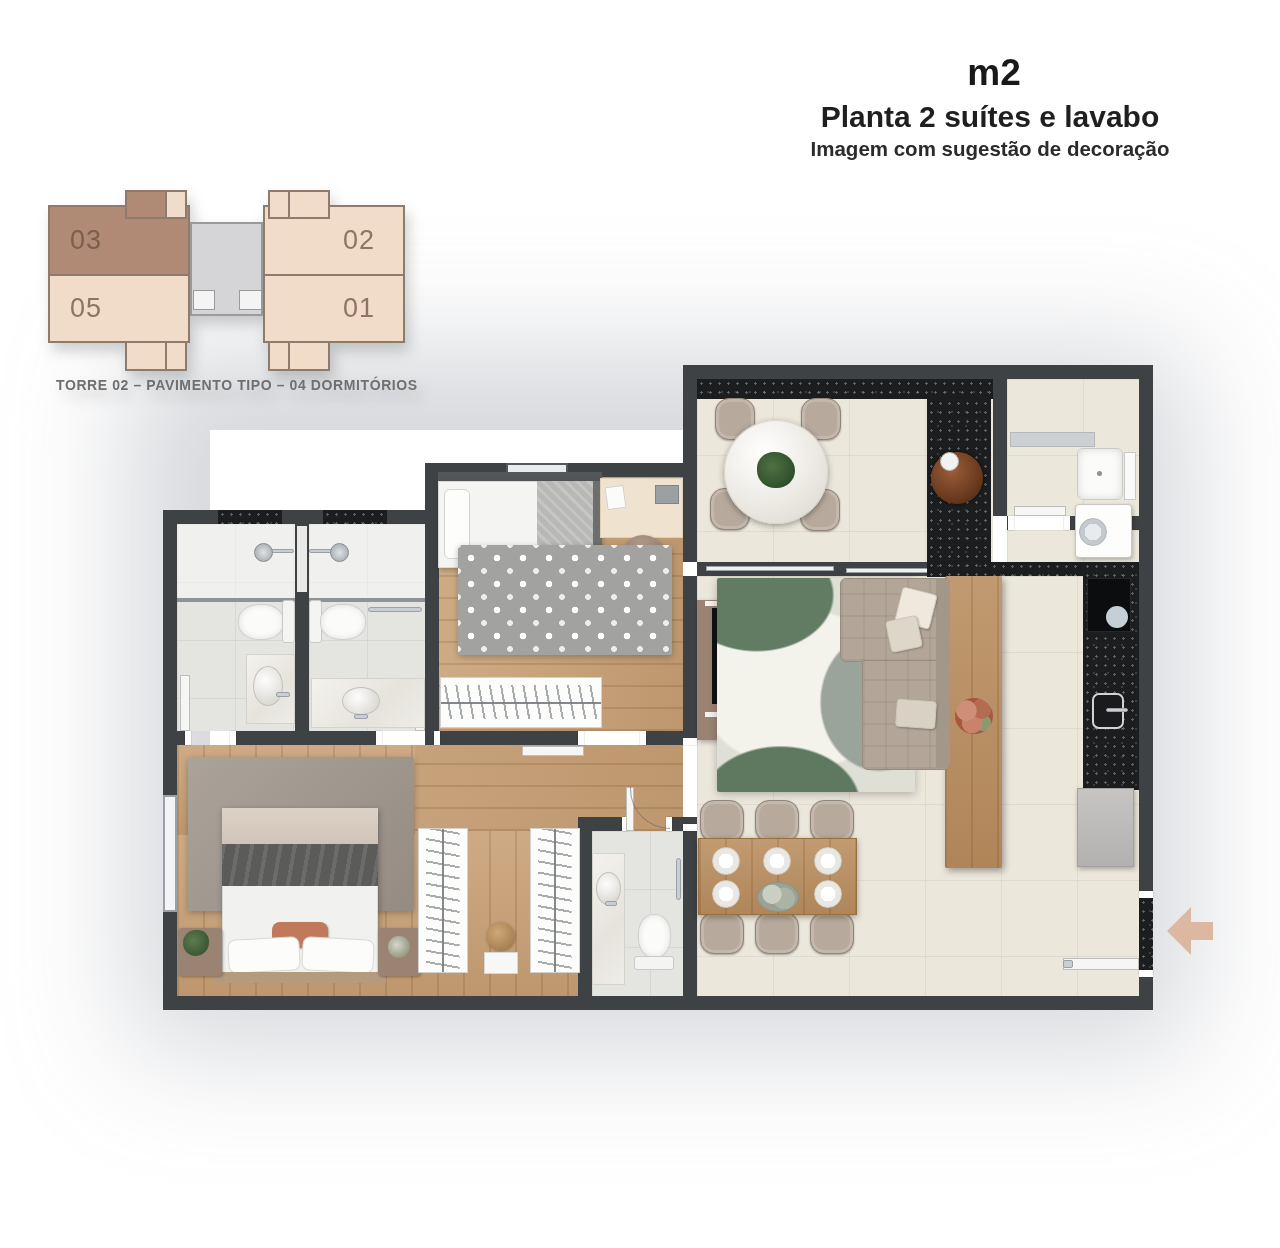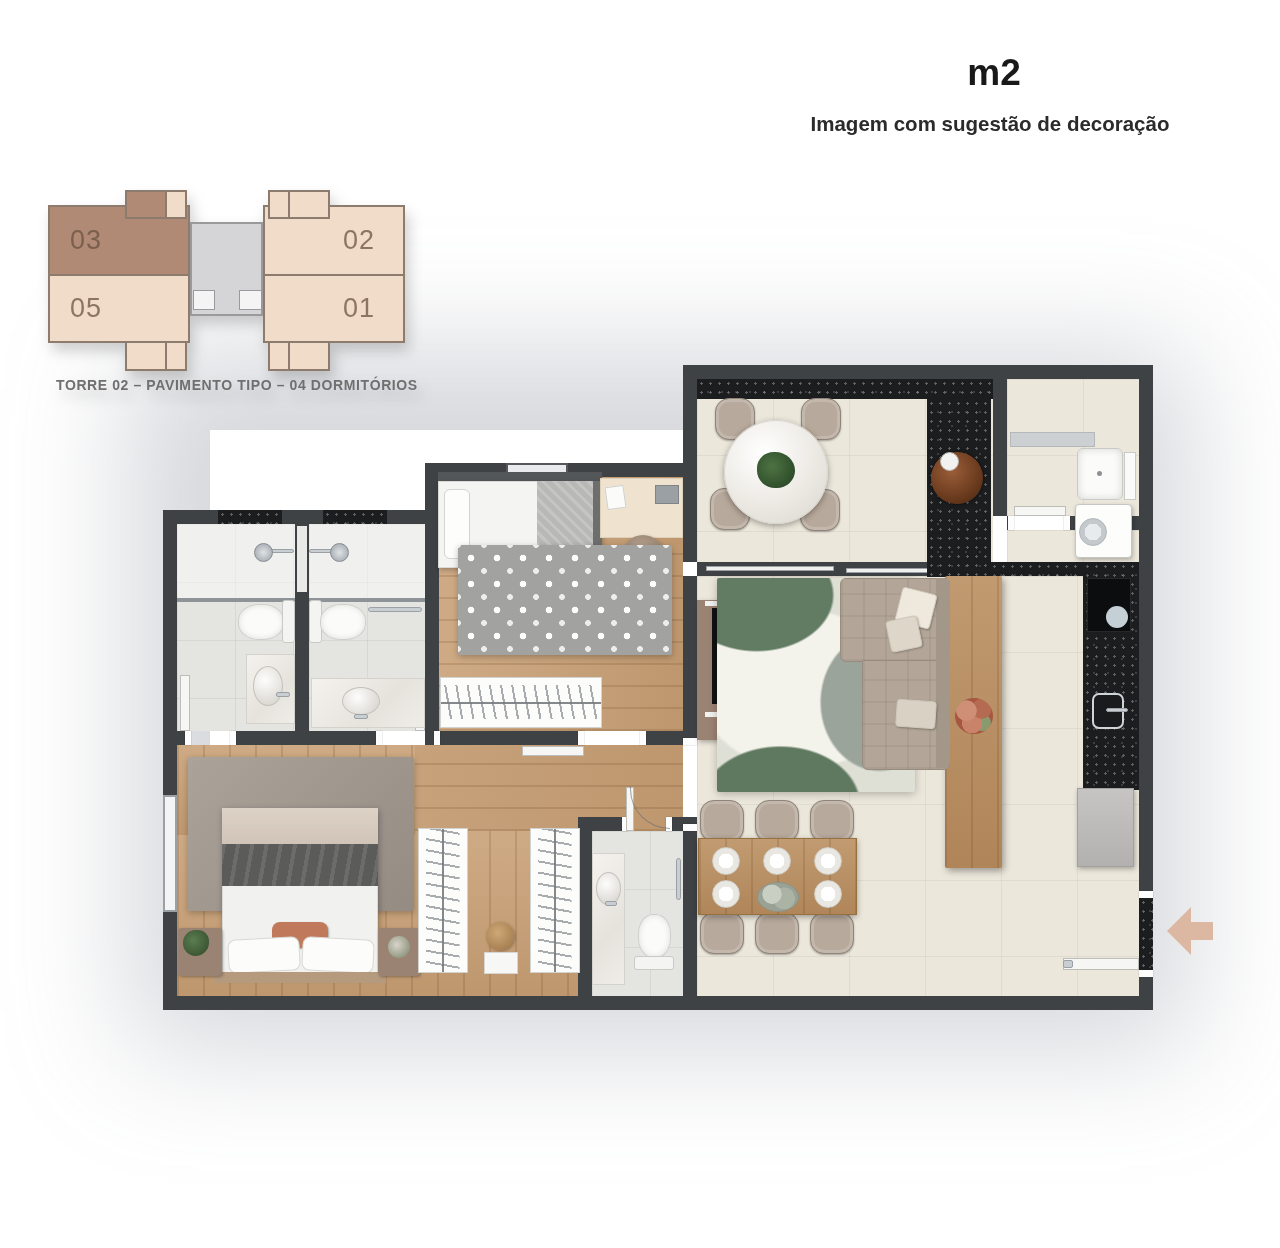--- a/index.html
+++ b/index.html
@@ -56,37 +56,38 @@
   .tank{background:#f4f4f2;border:1px solid #c9c9c5;box-sizing:border-box;border-radius:3px;}
   .marble{background:linear-gradient(135deg,#f4f2ee,#e6e3dd 60%,#efede8);border:1px solid #d5d2cb;box-sizing:border-box;}
   .sinkoval{background:radial-gradient(circle at 40% 35%,#fdfdfc,#dddbd6 75%);border:1px solid #c3c1bb;border-radius:50%;box-sizing:border-box;}
   
   .kp-cell{box-sizing:border-box;border:2px solid #8d7c6e;}
   .kp-label{font-size:27px;color:#8d7466;letter-spacing:1px;}
   
   .t-area{font-weight:bold;font-size:97px;letter-spacing:-3px;color:var(--ink);line-height:1;}
   .t-unit{font-weight:bold;font-size:37px;color:var(--ink);}
   .t-sub{font-weight:bold;font-size:30px;color:#1f1f1f;margin-top:6px;}
-  .t-note{font-weight:bold;font-size:20.5px;color:#2b2b2b;margin-top:18px;}
+  .t-note{font-weight:bold;font-size:20.5px;color:#2b2b2b;margin-top:3px;}
   .caption{font-size:14px;color:var(--muted);letter-spacing:.6px;white-space:nowrap;font-weight:bold;}
   .arrow-head{width:0;height:0;border-top:24px solid transparent;border-bottom:24px solid transparent;
     border-right:24px solid var(--arrow);}
   .arrow-shaft{background:var(--arrow);}
 </style>
 </head>
 <body>
 
 <div class="canvas">
 
   <div class="abs" style="left:210px;top:430px;width:900px;height:540px;box-shadow:0 0 110px 80px rgba(148,153,163,.38);"></div>
 
   <div class="abs" style="left:770px;top:52px;width:440px;text-align:center;">
     <div style="display:flex;align-items:baseline;justify-content:center;">
       <span class="t-unit" style="margin-left:8px;">m2</span>
     </div>
+    <div class="t-sub">Planta 2 suítes e lavabo</div>
     <div class="t-note">Imagem com sugestão de decoração</div>
   </div>
 
   <div class="abs" style="left:40px;top:178px;width:420px;height:230px;filter:drop-shadow(4px 8px 7px rgba(0,0,0,.18));">
 
     <div class="abs kp-cell" style="left:8px;top:27px;width:142px;height:71px;background:var(--unit-hl);"></div>
     <div class="abs kp-cell" style="left:8px;top:96px;width:142px;height:69px;background:var(--unit-light);"></div>
     <div class="abs kp-cell" style="left:85px;top:12px;width:42px;height:29px;background:var(--unit-hl);"></div>
     <div class="abs kp-cell" style="left:125px;top:12px;width:22px;height:29px;background:var(--unit-light);"></div>
     <div class="abs kp-cell" style="left:85px;top:163px;width:42px;height:30px;background:var(--unit-light);"></div>

